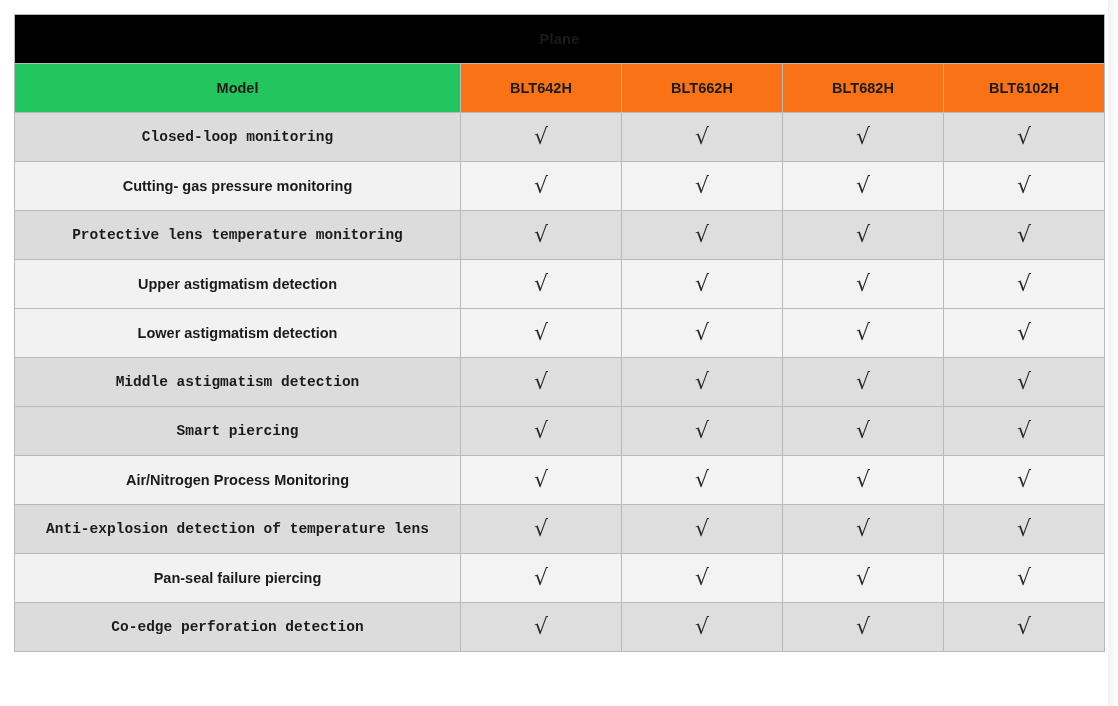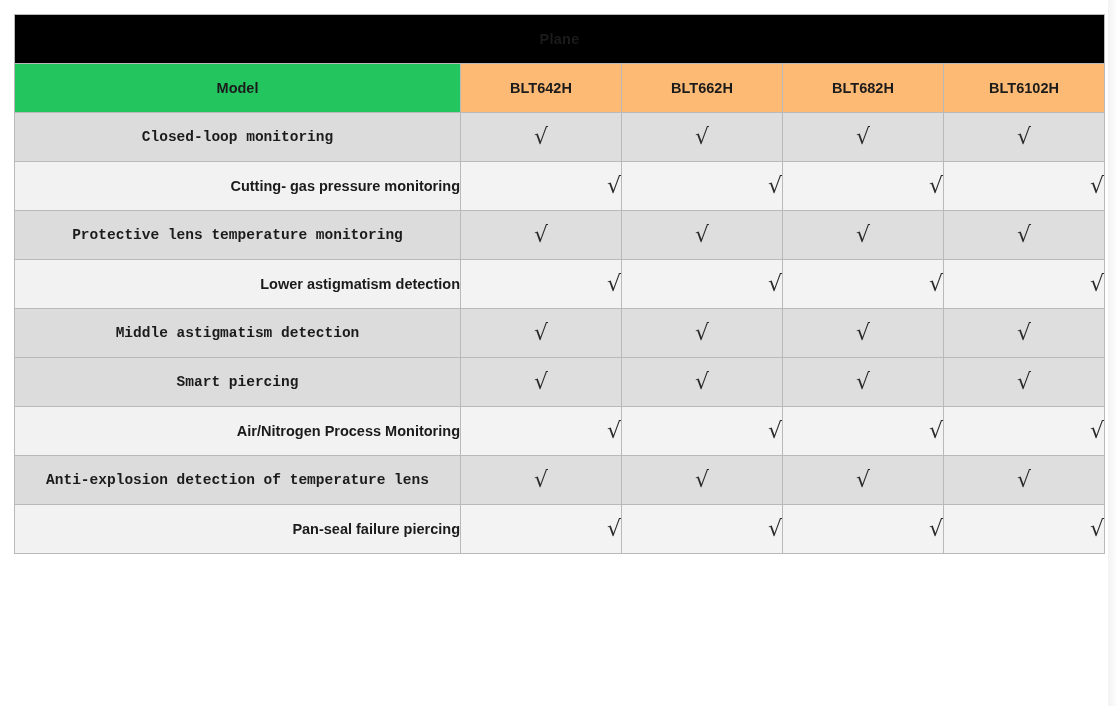--- a/index.html
+++ b/index.html
@@ -56,21 +56,21 @@
     color: #1b1b1b;
   }
 
   
   .hdr-label {
     background: #22c55e;
     font-size: 18px;
     font-weight: bold;
   }
   .hdr-val {
-    background: #fdba74;
+    background: #f97316;
     font-size: 14.5px;
     font-weight: bold;
   }
   .row-power .hdr-label { height: 50px; }
 
   
   .feat-label {
     font-size: 15px;
     font-weight: bold;
     color: #111111;
@@ -78,21 +78,21 @@
   }
   .check {
     font-size: 22px;
     line-height: 1;
     color: #2b2b2b;
     font-family: "DejaVu Sans", sans-serif;
     font-weight: normal;
   }
 
   
-  tr.shade-a td { background: #f2f2f2; text-align: right; }
+  tr.shade-a td { background: #f2f2f2; }
   tr.shade-b td { background: #dcdcdc; }
   tr.shade-a .feat-label { background: #f2f2f2; }
   tr.shade-b .feat-label { background: #dcdcdc; font-family: Liberation Mono, monospace; }
 
   tr.shade-a td.check-cell { background: #f3f3f3; }
   tr.shade-b td.check-cell { background: #dedede; }
 
   
   .page:after {
     content: "";
@@ -142,20 +142,27 @@
             <td class="check-cell"><span class="check">√</span></td>
           </tr>
           <tr class="feat-row shade-b">
             <td class="feat-label">Protective lens temperature monitoring</td>
             <td class="check-cell"><span class="check">√</span></td>
             <td class="check-cell"><span class="check">√</span></td>
             <td class="check-cell"><span class="check">√</span></td>
             <td class="check-cell"><span class="check">√</span></td>
           </tr>
           <tr class="feat-row shade-a">
+            <td class="feat-label">Upper astigmatism detection</td>
+            <td class="check-cell"><span class="check">√</span></td>
+            <td class="check-cell"><span class="check">√</span></td>
+            <td class="check-cell"><span class="check">√</span></td>
+            <td class="check-cell"><span class="check">√</span></td>
+          </tr>
+          <tr class="feat-row shade-a">
             <td class="feat-label">Lower astigmatism detection</td>
             <td class="check-cell"><span class="check">√</span></td>
             <td class="check-cell"><span class="check">√</span></td>
             <td class="check-cell"><span class="check">√</span></td>
             <td class="check-cell"><span class="check">√</span></td>
           </tr>
           <tr class="feat-row shade-b">
             <td class="feat-label">Middle astigmatism detection</td>
             <td class="check-cell"><span class="check">√</span></td>
             <td class="check-cell"><span class="check">√</span></td>
@@ -178,20 +185,27 @@
           </tr>
           <tr class="feat-row shade-b">
             <td class="feat-label">Anti-explosion detection of temperature lens</td>
             <td class="check-cell"><span class="check">√</span></td>
             <td class="check-cell"><span class="check">√</span></td>
             <td class="check-cell"><span class="check">√</span></td>
             <td class="check-cell"><span class="check">√</span></td>
           </tr>
           <tr class="feat-row shade-a">
             <td class="feat-label">Pan-seal failure piercing</td>
+            <td class="check-cell"><span class="check">√</span></td>
+            <td class="check-cell"><span class="check">√</span></td>
+            <td class="check-cell"><span class="check">√</span></td>
+            <td class="check-cell"><span class="check">√</span></td>
+          </tr>
+          <tr class="feat-row shade-b">
+            <td class="feat-label">Co-edge perforation detection</td>
             <td class="check-cell"><span class="check">√</span></td>
             <td class="check-cell"><span class="check">√</span></td>
             <td class="check-cell"><span class="check">√</span></td>
             <td class="check-cell"><span class="check">√</span></td>
           </tr>
         </tbody>
     </table>
   </div>
 </div>
 

